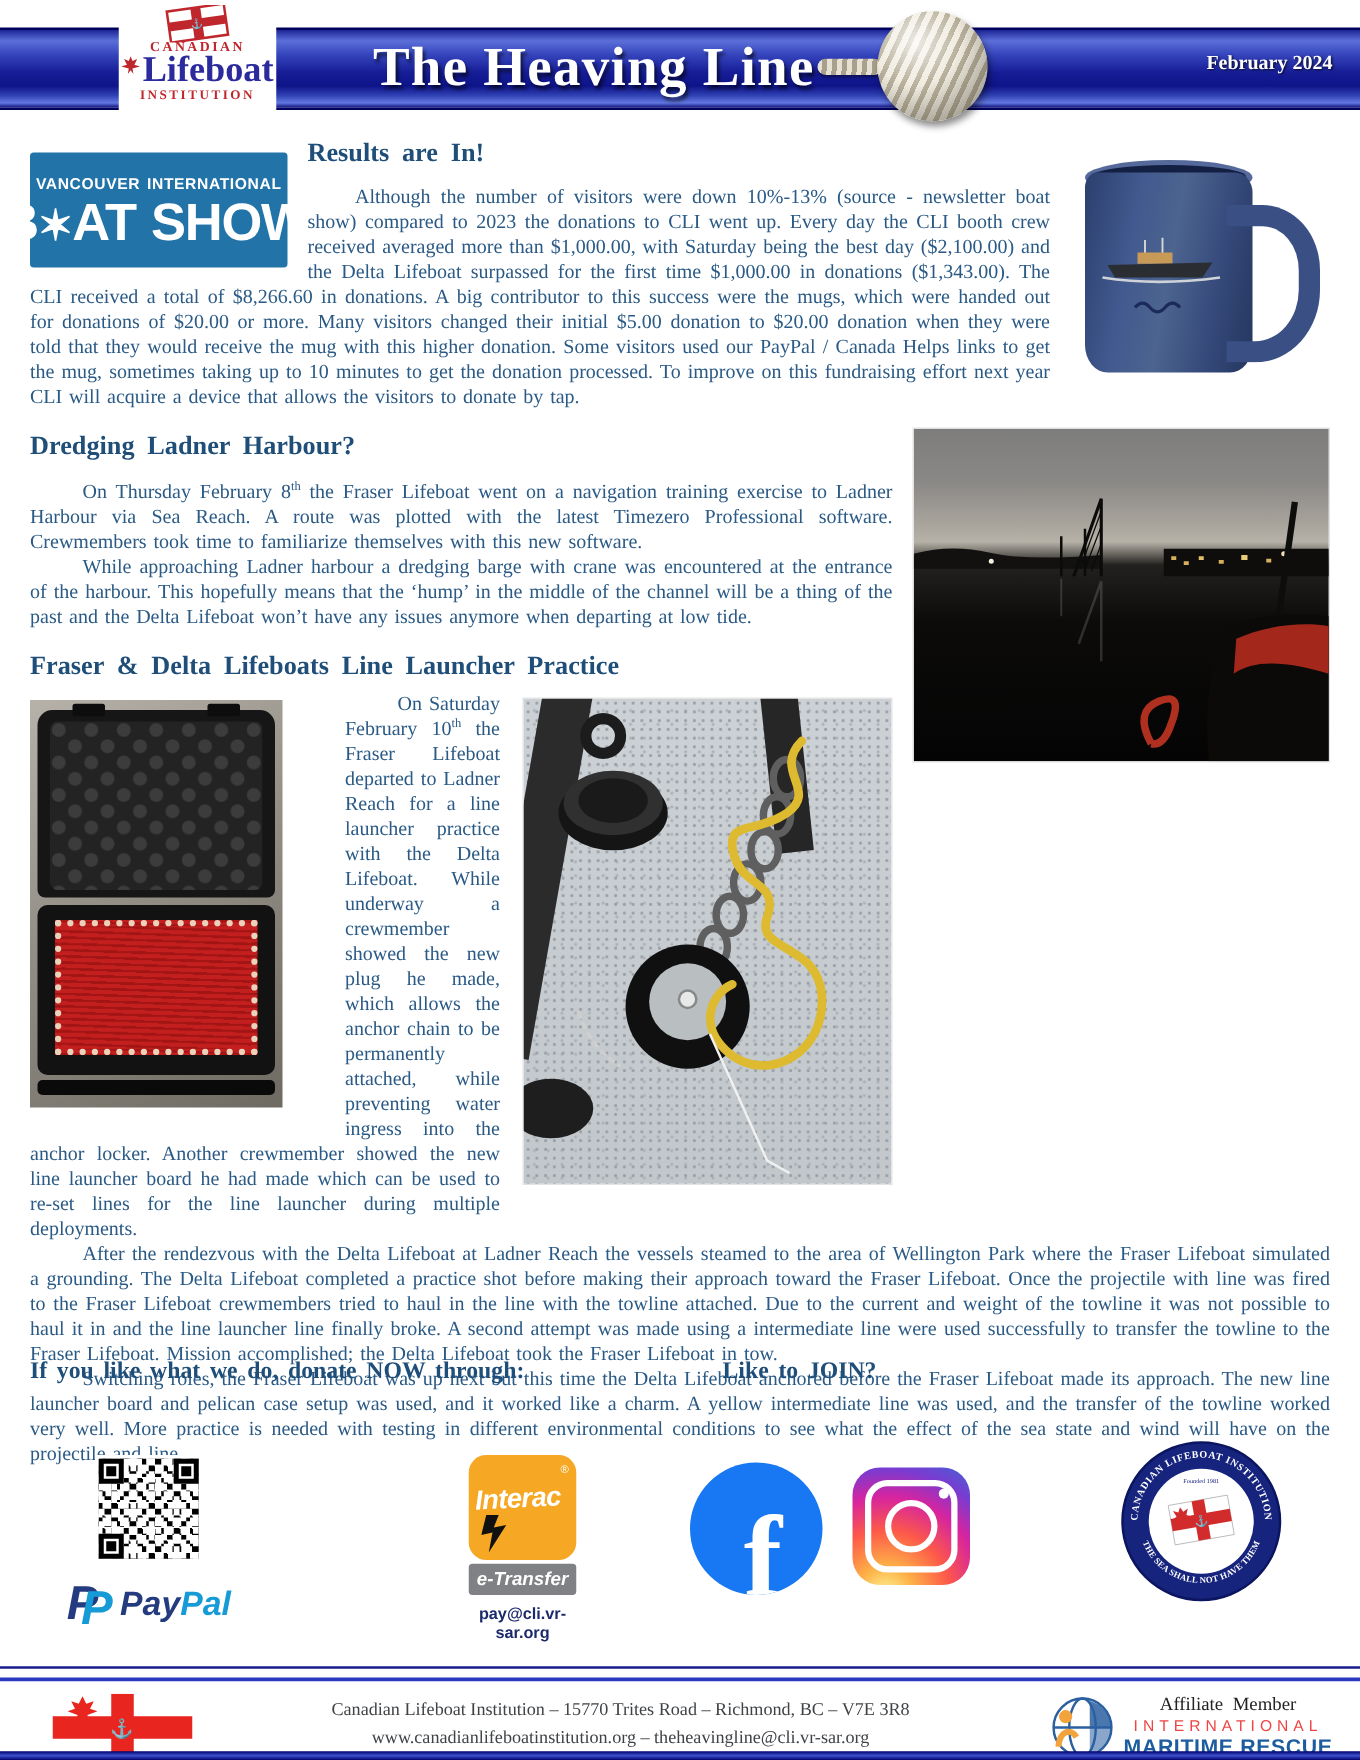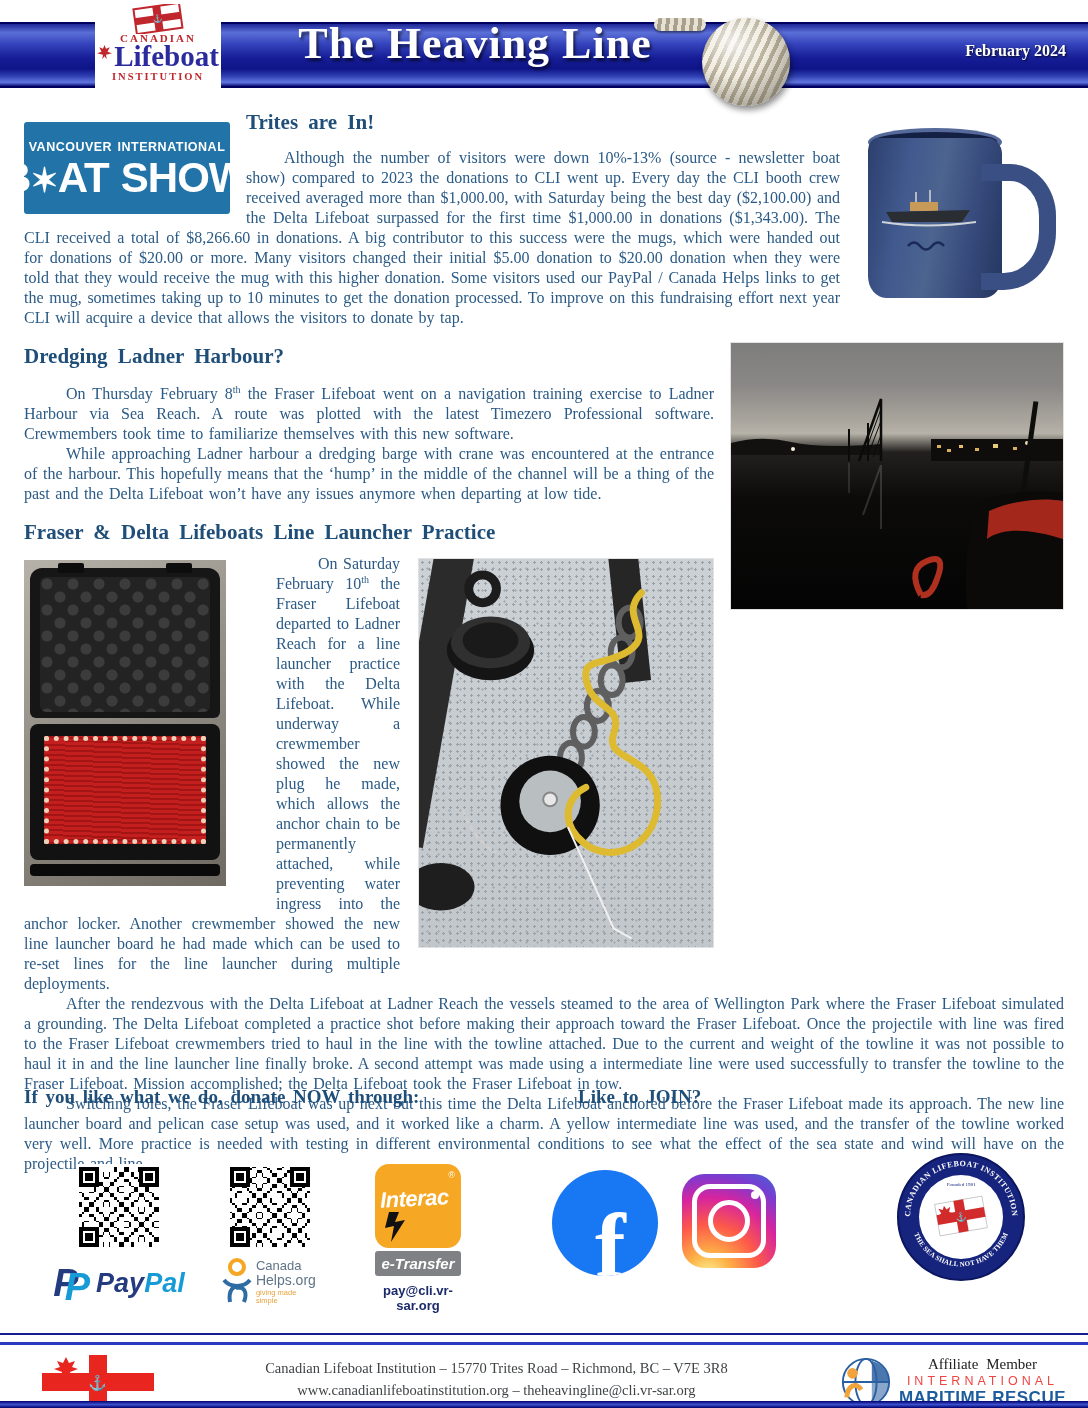--- a/index.html
+++ b/index.html
@@ -4,21 +4,21 @@
 <style>
   html,body{margin:0;padding:0;background:#888;}
   .page{position:relative;width:1088px;height:1408px;background:#fff;margin:0 auto;
         font-family:"Liberation Serif",serif;overflow:hidden;}
   
   .masthead{position:relative;height:100px;}
   .band{position:absolute;top:22px;left:0;right:0;height:62px;
     border-top:2px solid #00005f;border-bottom:2px solid #00005f;
     background:linear-gradient(180deg,#1d2596 0%,#5b6fd8 14%,#3544bc 32%,#161d96 55%,#0e1488 72%,#2e3fb2 84%,#6277e0 94%,#10127e 100%);}
   .title-group{position:absolute;top:18px;left:0;right:0;height:70px;display:flex;
-    justify-content:center;z-index:2;}
+    align-items:center;justify-content:center;z-index:2;}
   .nl-title{font-weight:bold;font-size:44px;color:#fff;letter-spacing:1px;
     text-shadow:2px 3px 3px rgba(0,0,0,.6);white-space:nowrap;}
   .rope-tail{width:52px;height:13px;border-radius:7px;margin-left:2px;
     background:repeating-linear-gradient(95deg,#e6e1d2 0 4px,#a89f8c 4px 8px);
     box-shadow:0 2px 2px rgba(0,0,0,.4);}
   .knot{width:88px;height:88px;border-radius:50%;margin-left:-4px;position:relative;
     background:repeating-linear-gradient(115deg,#f0ece0 0 5px,#b9b19d 5px 9px);box-shadow:2px 4px 6px rgba(0,0,0,.45);}
   .knot::after{content:"";position:absolute;inset:0;border-radius:50%;
     background:radial-gradient(circle at 35% 28%,rgba(255,255,255,.75) 0%,rgba(255,255,255,0) 40%,rgba(60,55,40,.55) 95%);}
   .issue-date{position:absolute;right:22px;top:42px;z-index:3;color:#fff;font-weight:bold;
@@ -191,21 +191,21 @@
         <div class="mug-handle"></div>
         <svg class="mug-art" width="110" height="70" viewBox="0 0 110 70">
           <line x1="38" y1="2" x2="38" y2="16" stroke="#d8d8d8" stroke-width="1.5"></line>
           <line x1="52" y1="0" x2="52" y2="16" stroke="#d8d8d8" stroke-width="1.5"></line>
           <rect x="32" y="12" width="28" height="9" fill="#c89a58"></rect>
           <path d="M8,22 L92,20 L84,32 L14,32 Z" fill="#2a2e33"></path>
           <path d="M4,32 q44,7 94,0" stroke="#cfd3d8" stroke-width="2" fill="none"></path>
           <path d="M30,56 q6,-7 12,0 t12,0 t12,0" stroke="#1b2a5a" stroke-width="2.5" fill="none"></path>
         </svg>
       </div>
-      <h2 class="results-h">Trites are In!</h2>
+      <h2 class="results-h">Results are In!</h2>
       <p class="p-results">Although the number of visitors were down 10%-13% (source - newsletter boat show) compared to 2023 the donations to CLI went up. Every day the CLI booth crew received averaged more than $1,000.00, with Saturday being the best day ($2,100.00) and the Delta Lifeboat surpassed for the first time $1,000.00 in donations ($1,343.00). The CLI received a total of $8,266.60 in donations. A big contributor to this success were the mugs, which were handed out for donations of $20.00 or more. Many visitors changed their initial $5.00 donation to $20.00 donation when they were told that they would receive the mug with this higher donation. Some visitors used our PayPal / Canada Helps links to get the mug, sometimes taking up to 10 minutes to get the donation processed. To improve on this fundraising effort next year CLI will acquire a device that allows the visitors to donate by tap.</p>
     </section>
 
     <section class="dredging">
       <div class="harbour">
         <svg width="332" height="266" viewBox="0 0 332 266">
           <path d="M0,112 L0,100 Q30,92 60,99 T150,101 L150,112 Z" fill="#121110"></path>
           <path d="M150,118 L150,56 L128,118" stroke="#0b0b0a" stroke-width="2.5" fill="none"></path>
           <path d="M150,66 L133,112 M150,78 L137,112 M150,92 L142,114" stroke="#0b0b0a" stroke-width="1" fill="none"></path>
           <line x1="118" y1="86" x2="118" y2="118" stroke="#0b0b0a" stroke-width="2"></line>
@@ -294,40 +294,20 @@
             <span class="finder f-bl"></span>
         </div>
         <div class="paypal-logo">
           <span class="pp1">P</span>
             <span class="pp2">P</span>
             <span class="ppw1">Pay</span>
             <span class="ppw2">Pal</span>
         </div>
       </div>
 
-      <div class="ch-block">
-        <div class="qr">
-          <div class="qr-inner" style="background-position:2px 1px,5px 3px;"></div>
-          <span class="finder f-tl"></span>
-            <span class="finder f-tr"></span>
-            <span class="finder f-bl"></span>
-        </div>
-        <div class="ch-logo">
-          <svg width="34" height="48" viewBox="0 0 34 48">
-            <circle cx="17" cy="9" r="7" fill="none" stroke="#f5a623" stroke-width="4"></circle>
-            <path d="M4,22 C10,30 24,30 30,22" fill="none" stroke="#2e6da4" stroke-width="4"></path>
-            <path d="M10,44 C8,32 14,26 20,30 M24,44 C28,34 24,28 16,30" fill="none" stroke="#2e6da4" stroke-width="4"></path>
-          </svg>
-          <div class="ch-text">
-            <div class="ch-l1">Canada</div>
-            <div class="ch-l2">Helps.org</div>
-            <div class="ch-tag">giving made simple</div>
-          </div>
-        </div>
-      </div>
 
       <div class="interac-block">
         <div class="interac-sq">
           <span class="interac-word">Interac</span>
           <span class="interac-reg">®</span>
           <svg class="interac-hand" width="26" height="30" viewBox="0 0 26 30">
             <path d="M4,0 L14,0 L10,10 L20,8 L6,30 L9,14 L0,16 Z" fill="#111"></path>
           </svg>
         </div>
         <div class="interac-band">e-Transfer</div>

